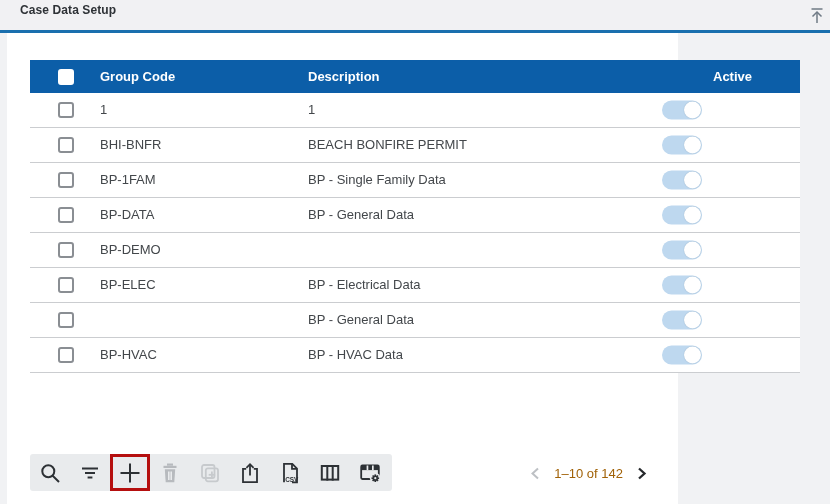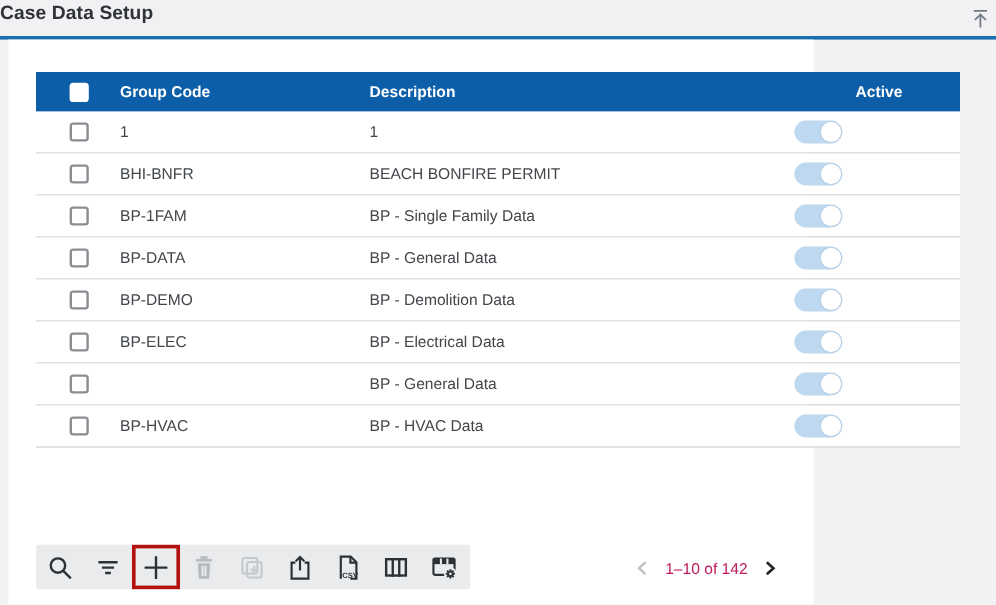--- a/index.html
+++ b/index.html
@@ -6,22 +6,22 @@
   html,body { width:830px; height:504px; overflow:hidden; }
   body {
     font-family:"Liberation Sans", sans-serif;
     background:#f1f2f4;
     position:relative;
     -webkit-font-smoothing:antialiased;
   }
   
   .topbar { position:absolute; top:0; left:0; width:830px; height:30px; background:#f1f1f3; }
   .page-title {
-    position:absolute; left:0; top:3px;
-    font-size:16px; font-weight:bold; color:#2e3236; letter-spacing:.1px;
+    position:absolute; left:20px; top:3px;
+    font-size:12px; font-weight:bold; color:#2e3236; letter-spacing:.1px;
   }
   .scrolltop { position:absolute; right:5px; top:7px; width:16px; height:17px; cursor:pointer; }
   .divider { position:absolute; top:30px; left:0; width:830px; height:3px; background:#1a6fae; }
   
   .panel { position:absolute; top:33px; left:7px; width:671px; height:471px; background:#ffffff; }
   
   .table { position:absolute; left:23px; top:27px; width:770px; }
   .thead {
     height:33px; background:#0c5ea8; color:#fff;
     position:relative; display:block;
@@ -64,21 +64,21 @@
   .tbtn.hl { border:3px solid #b50f0f; height:37px; }
   .icon-stroke { stroke:#2d3135; stroke-width:2; fill:none; stroke-linecap:square; }
   .icon-stroke-thin { stroke:#2d3135; stroke-width:1.8; fill:none; }
   .dis-stroke { stroke:#c7cacd; }
   .dis-fill { fill:#b7babe; }
   
   .pagination {
     position:absolute; right:28px; top:426px; height:28px;
     display:flex; align-items:center; gap:9px;
   }
-  .page-label { font-size:13px; color:#be185d; }
+  .page-label { font-size:13px; color:#a16207; }
   .chev { width:18px; height:19px; cursor:pointer; display:block; }
   .csv-text { font:bold 6.4px "Liberation Sans", sans-serif; fill:#2d3135; }
 </style>
 </head>
 <body>
 
 <div class="topbar"></div>
 <div class="page-title">Case Data Setup</div>
 <span class="scrolltop">
   <svg width="16" height="17" viewBox="0 0 16 17">
@@ -140,21 +140,20 @@
       <span class="ccell c-desc">BP - General Data</span>
       <span class="toggle">
           <span class="knob"></span>
         </span>
     </div>
     <div class="trow">
       <span class="cell-cb">
           <span class="cb"></span>
         </span>
       <span class="ccell c-code">BP-DEMO</span>
-      <span class="ccell c-desc">BP - Demolition Data</span>
       <span class="toggle">
           <span class="knob"></span>
         </span>
     </div>
     <div class="trow">
       <span class="cell-cb">
           <span class="cb"></span>
         </span>
       <span class="ccell c-code">BP-ELEC</span>
       <span class="ccell c-desc">BP - Electrical Data</span>

